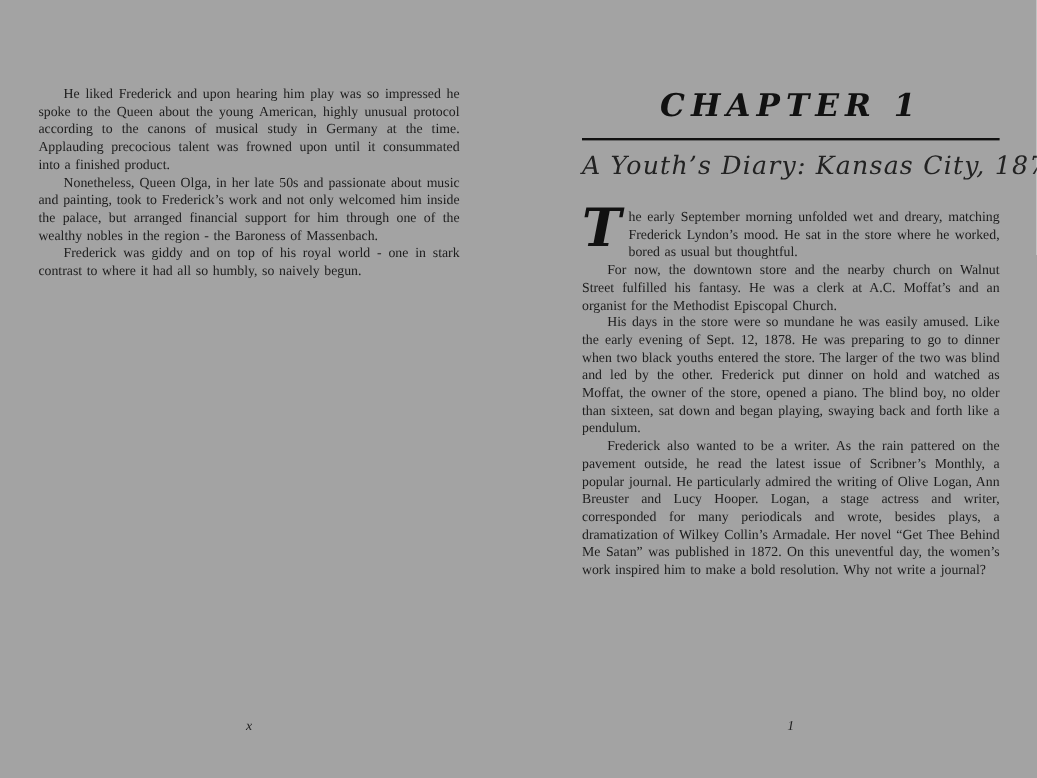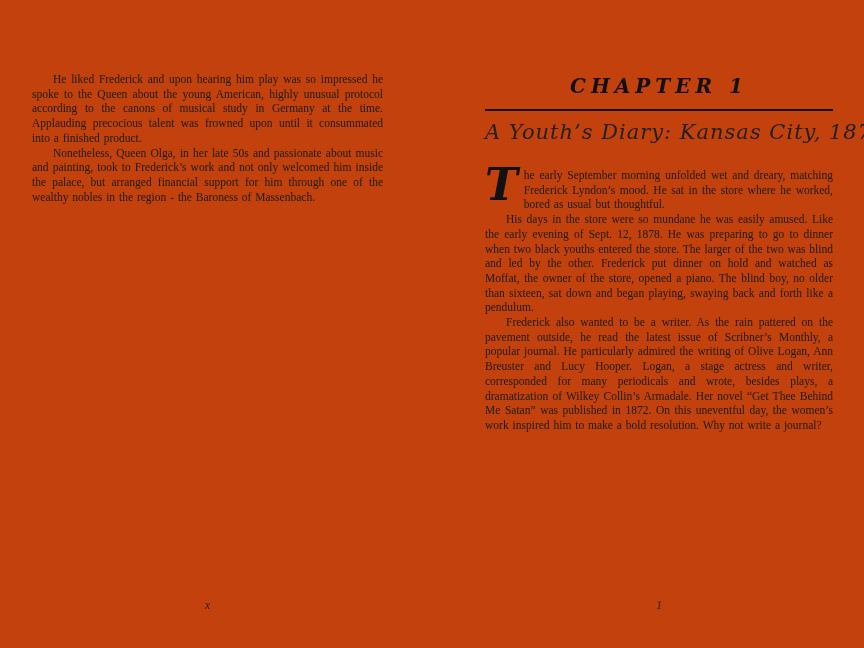--- a/index.html
+++ b/index.html
@@ -4,21 +4,21 @@
 <style>
   * { margin: 0; padding: 0; box-sizing: border-box; }
   html, body { background: #ffffff; }
   body {
     width: 864px; height: 648px;
     position: relative;
     overflow: hidden;
     font-family: "Liberation Serif", serif;
     color: #1c1c1c;
   }
-  .spread { position: absolute; inset: 0; background: #c2410c; text-decoration: underline; }
+  .spread { position: absolute; inset: 0; background: #a3a3a3; text-decoration: underline; }
 
   
   .left-page {
     position: absolute;
     left: 32px; top: 72px;
     width: 351px;
   }
   .body-text p {
     font-size: 11.5px;
     line-height: 14.7px;
@@ -30,21 +30,21 @@
   
   .right-page {
     position: absolute;
     left: 485px; top: 74px;
     width: 348px;
   }
   .chapter-heading {
     font-family: "DejaVu Serif", "Liberation Serif", serif;
     font-weight: bold;
     font-style: italic;
-    font-size: 20px;
+    font-size: 26px;
     letter-spacing: 5px;
     text-align: center;
     color: #111;
     white-space: nowrap;
   }
   .heading-rule {
     height: 2px;
     background: #111;
     border: none;
     margin-top: 11px;
@@ -87,29 +87,31 @@
   .folio-right { left: 485px; width: 348px; }
 </style>
 </head>
 <body>
 
 <div class="spread">
 
   <div class="left-page body-text">
     <p>He liked Frederick and upon hearing him play was so impressed he spoke to the Queen about the young American, highly unusual protocol according to the canons of musical study in Germany at the time. Applauding precocious talent was frowned upon until it consummated into a finished product.</p>
     <p>Nonetheless, Queen Olga, in her late 50s and passionate about music and painting, took to Frederick’s work and not only welcomed him inside the palace, but arranged financial support for him through one of the wealthy nobles in the region - the Baroness of Massenbach.</p>
+    <p>Frederick was giddy and on top of his royal world - one in stark contrast to where it had all so humbly, so naively begun.</p>
   </div>
 
   <div class="right-page">
     <div class="chapter-heading">CHAPTER 1</div>
     <div class="heading-rule"></div>
     <div class="chapter-subtitle">A Youth’s Diary: Kansas City, 1878</div>
 
     <div class="right-body body-text">
       <p class="opening-para"><span class="drop-cap">T</span><span>he early September morning unfolded wet and dreary, matching Frederick Lyndon’s mood. He sat in the store where he worked, bored as usual but thoughtful.</span></p>
+      <p>For now, the downtown store and the nearby church on Walnut Street fulfilled his fantasy. He was a clerk at A.C. Moffat’s and an organist for the Methodist Episcopal Church.</p>
       <p>His days in the store were so mundane he was easily amused. Like the early evening of Sept. 12, 1878. He was preparing to go to dinner when two black youths entered the store. The larger of the two was blind and led by the other. Frederick put dinner on hold and watched as Moffat, the owner of the store, opened a piano. The blind boy, no older than sixteen, sat down and began playing, swaying back and forth like a pendulum.</p>
       <p>Frederick also wanted to be a writer. As the rain pattered on the pavement outside, he read the latest issue of Scribner’s Monthly, a popular journal. He particularly admired the writing of Olive Logan, Ann Breuster and Lucy Hooper. Logan, a stage actress and writer, corresponded for many periodicals and wrote, besides plays, a dramatization of Wilkey Collin’s Armadale. Her novel “Get Thee Behind Me Satan” was published in 1872. On this uneventful day, the women’s work inspired him to make a bold resolution. Why not write a journal?</p>
     </div>
   </div>
 
   <div class="folio folio-left">x</div>
   <div class="folio folio-right">1</div>
 
 </div>
 

